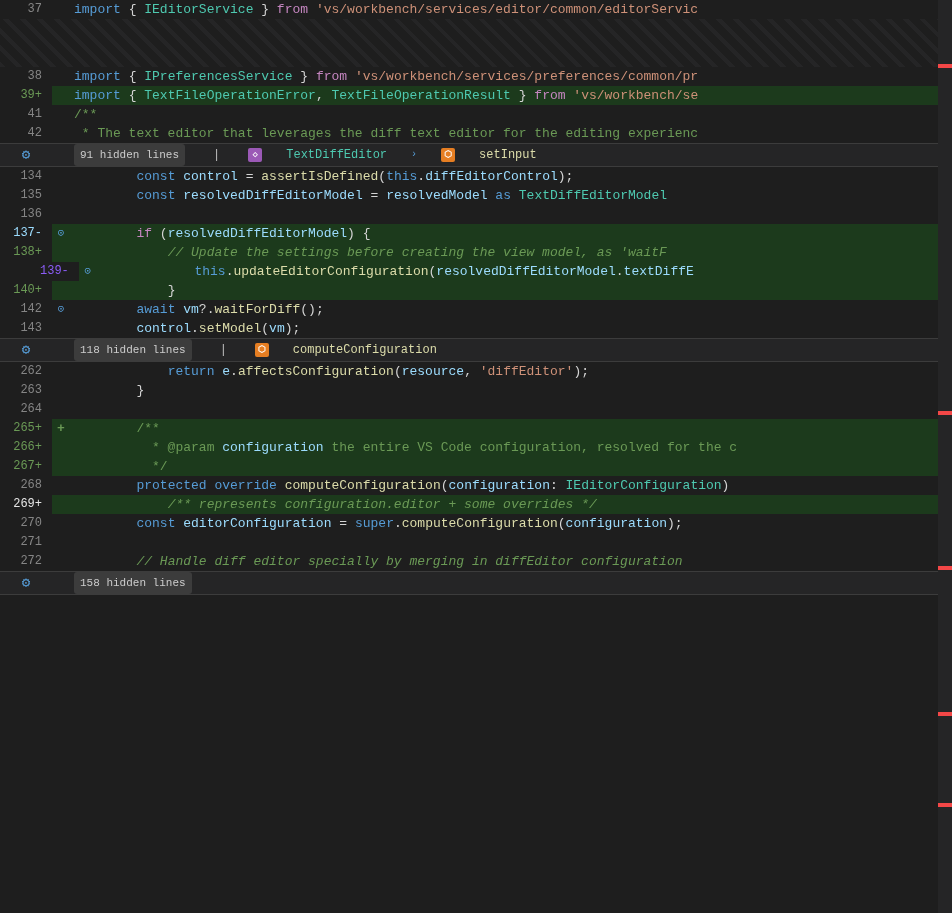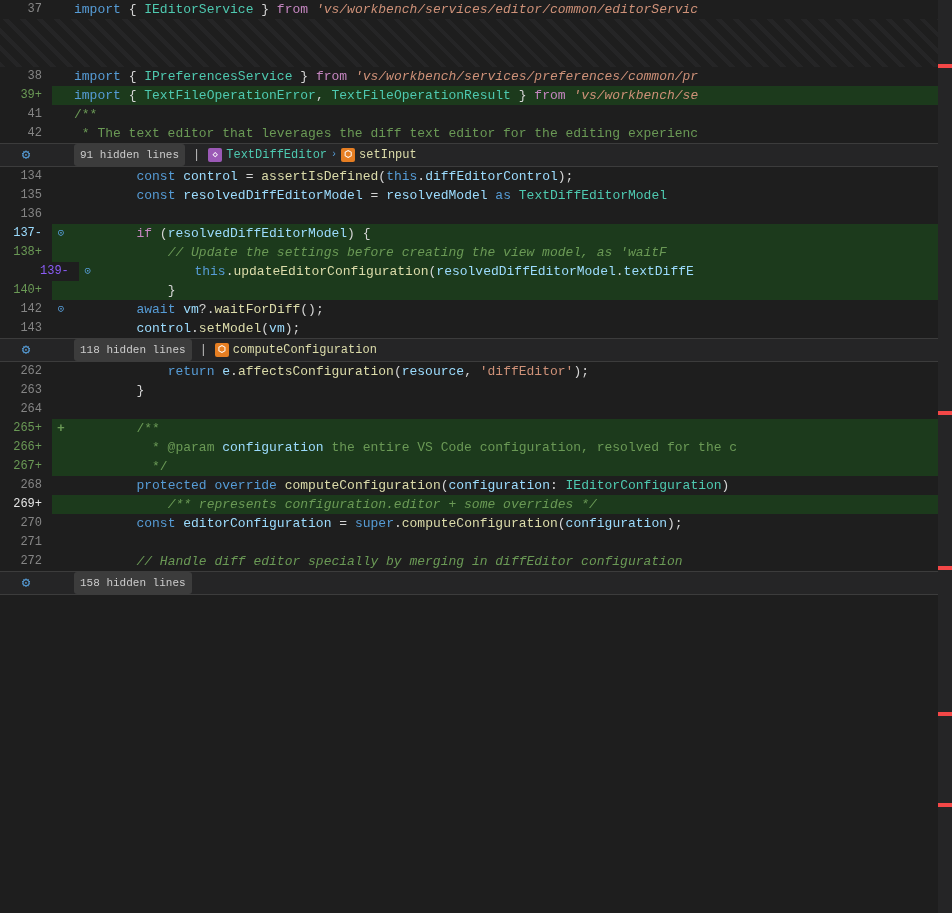--- a/index.html
+++ b/index.html
@@ -75,21 +75,21 @@
     .scrollbar-marker {
       width: 100%;
       background: #f44747;
       height: 4px;
       position: absolute;
     }
     
     .kw { color: #569cd6; }
     .kw2 { color: #c586c0; }
     .fn { color: #dcdcaa; }
-    .str { color: #ce9178; font-style: italic; }
+    .str { color: #ce9178; }
     .str-single { color: #ce9178; }
     .type { color: #4ec9b0; }
     .var { color: #9cdcfe; }
     .prop { color: #9cdcfe; }
     .comment { color: #6a9955; font-style: italic; }
     .comment-doc { color: #6a9955; }
     .punct { color: #d4d4d4; }
     .op { color: #d4d4d4; }
     .from-kw { color: #c586c0; }
 
@@ -114,21 +114,21 @@
       justify-content: center;
       font-size: 14px;
       color: #569cd6;
     }
     .hidden-separator .sep-gutter {
       width: 18px;
     }
     .hidden-separator .sep-text {
       display: flex;
       align-items: center;
-      gap: 4px;
+      gap: 24px;
       padding-left: 4px;
     }
     .sep-badge {
       background: #3c3c3c;
       border-radius: 3px;
       padding: 0 6px;
       font-size: 11px;
       color: #cccccc;
     }
     .sep-arrow {

